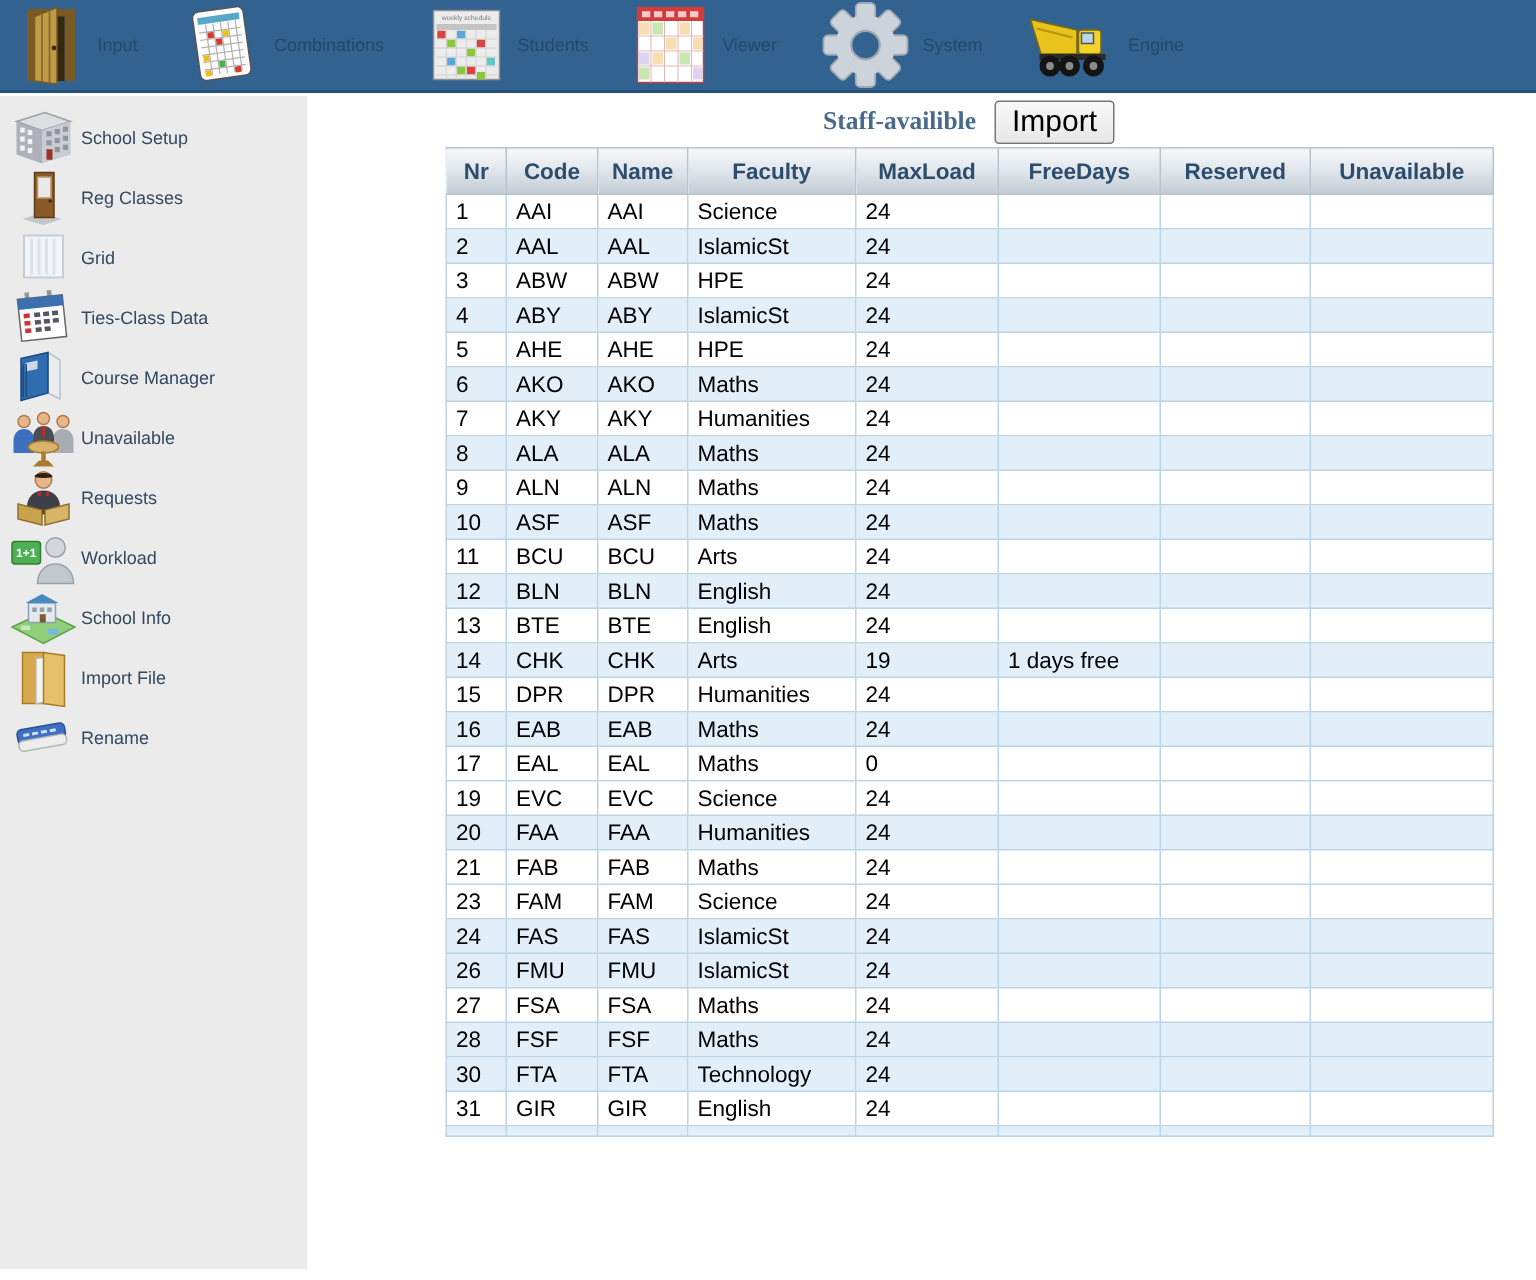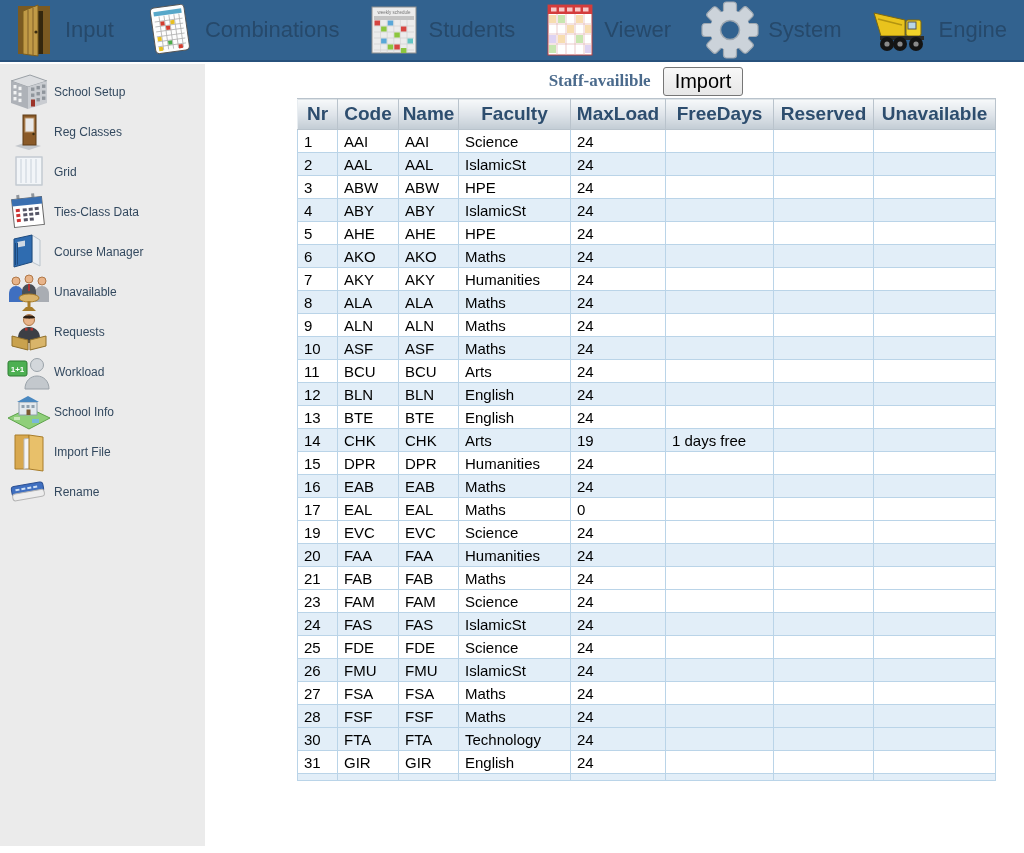--- a/index.html
+++ b/index.html
@@ -6,21 +6,21 @@
   html,body { width:1024px; height:853px; overflow:hidden; background:#fff;
               font-family:"Liberation Sans", sans-serif; }
 
   
   .toolbar {
     height:62px; background:#32628f; border-bottom:2px solid #27517c;
     display:flex; align-items:center; padding-left:10px; gap:30px;
   }
   .tb-item { display:flex; align-items:center; gap:9px; cursor:pointer; }
   .tb-item .tb-icon { display:flex; align-items:center; }
-  .tb-label { color:#26496b; font-size:22px; }
+  .tb-label { color:#26496b; font-size:12px; }
 
   
   .sidebar {
     position:absolute; left:0; top:64px; width:205px; height:782px;
     background:#ebebeb; padding-top:8px;
   }
   .side-item { display:flex; align-items:center; height:40px; cursor:pointer; padding-left:4px; }
   .side-icon { width:50px; display:flex; justify-content:center; align-items:center; }
   .side-label { color:#33495f; font-size:12px; }
 
@@ -30,21 +30,21 @@
   .page-title { font-family:"Liberation Serif", serif; font-weight:bold; font-size:17px; color:#4a6a8c; }
   .import-btn {
     font-family:"Liberation Sans", sans-serif; font-size:20px; color:#000;
     padding:2px 11px; background:linear-gradient(#f8f8f8,#e7e7e7);
     border:1px solid #767676; border-radius:3px; cursor:pointer;
   }
 
   
   table { border-collapse:collapse; table-layout:fixed; width:698px; margin-left:92px; }
   th {
-    height:31px; font-size:19px; font-weight:bold; color:#2d4d6e; text-align:center;
+    height:31px; font-size:15px; font-weight:bold; color:#2d4d6e; text-align:center;
     background:linear-gradient(#f7f9fa, #dce2e8 55%, #c2ccd4);
     border:1px solid #b9c3cc; border-left:1px solid #e8edf1;
     overflow:hidden; white-space:nowrap;
   }
   td {
     height:23px; font-size:15px; color:#000; padding:0 2px 0 6px;
     border:1px solid #bad4e8; background:#fff;
     overflow:hidden; white-space:nowrap;
   }
   tr.even td { background:#e2eef8; }
@@ -611,30 +611,20 @@
         <tr class="even">
           <td>24</td>
           <td>FAS</td>
           <td>FAS</td>
           <td>IslamicSt</td>
           <td>24</td>
           <td></td>
           <td></td>
           <td></td>
         </tr>
-        <tr>
-          <td>25</td>
-          <td>FDE</td>
-          <td>FDE</td>
-          <td>Science</td>
-          <td>24</td>
-          <td></td>
-          <td></td>
-          <td></td>
-        </tr>
         <tr class="even">
           <td>26</td>
           <td>FMU</td>
           <td>FMU</td>
           <td>IslamicSt</td>
           <td>24</td>
           <td></td>
           <td></td>
           <td></td>
         </tr>

